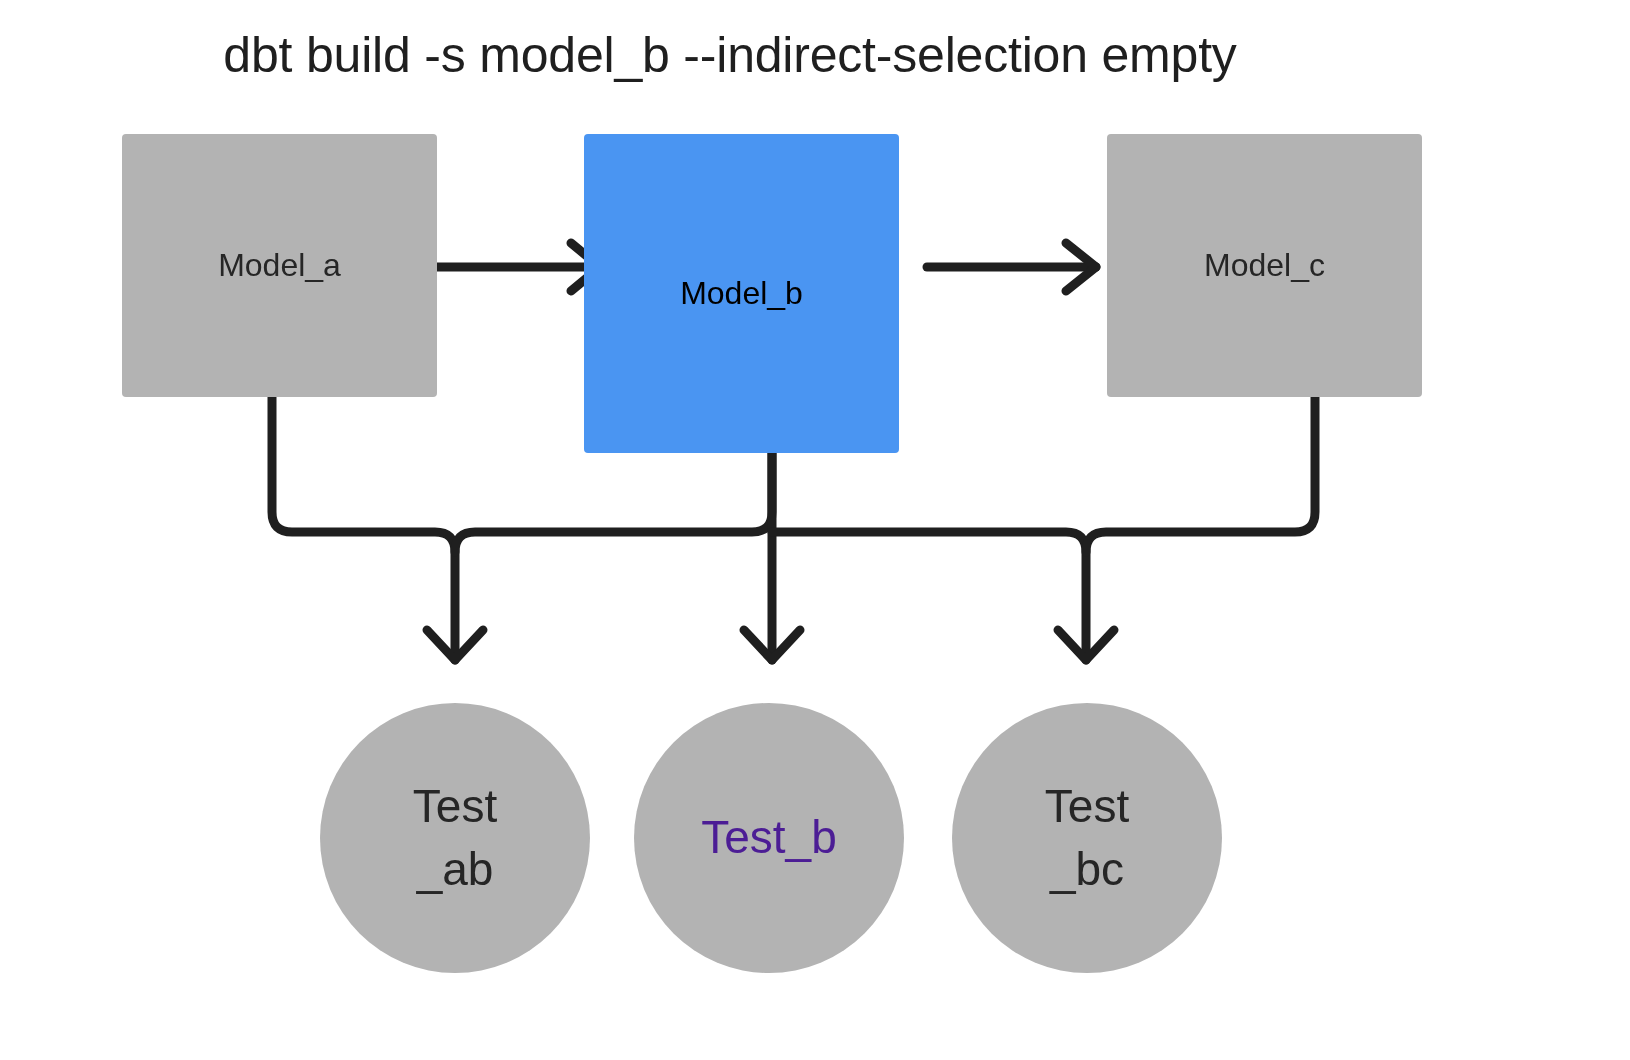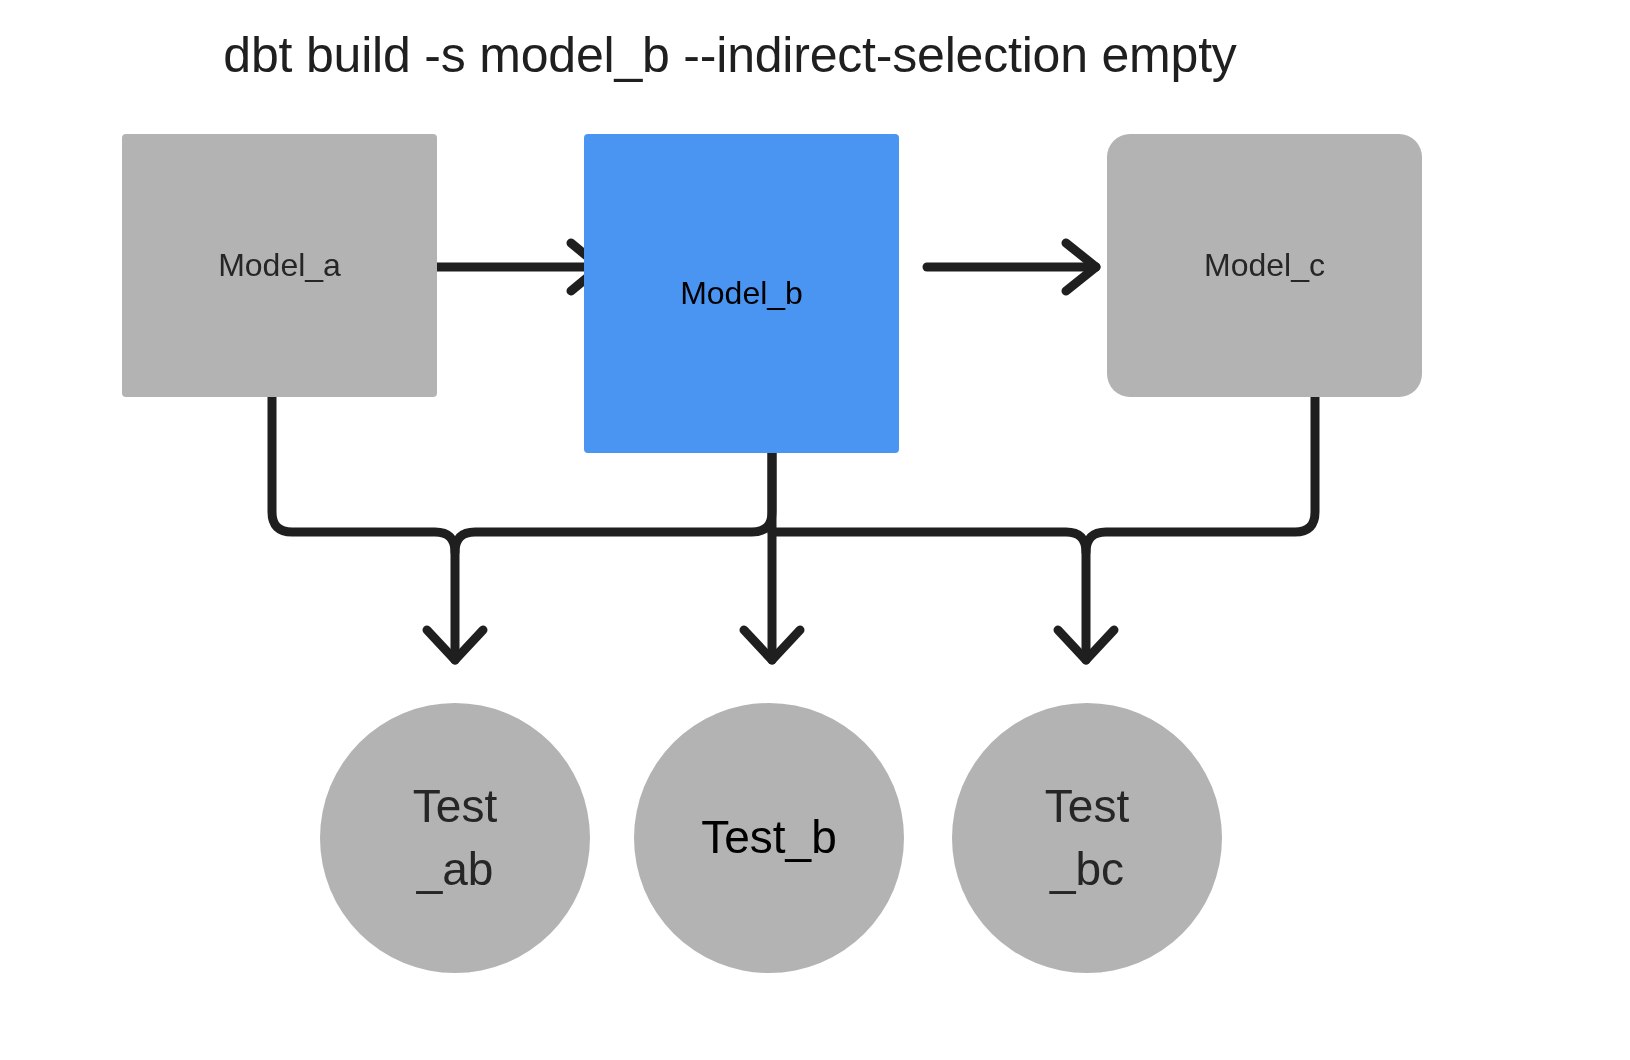--- a/index.html
+++ b/index.html
@@ -107,30 +107,30 @@
   </svg>
 
   <div class="node box" style="left:122px; top:134px; width:315px; height:263px; background:#b3b3b3; color:#262626;">
     <span>Model_a</span>
   </div>
 
   <div class="node box" style="left:584px; top:134px; width:315px; height:319px; background:#4a95f2; color:#000000;">
     <span>Model_b</span>
   </div>
 
-  <div class="node box" style="left:1107px; top:134px; width:315px; height:263px; background:#b3b3b3; color:#262626;border-radius:23px;">
+  <div class="node box" style="left:1107px; top:134px; width:315px; height:263px; background:#b3b3b3; color:#262626;">
     <span>Model_c</span>
   </div>
 
   <div class="node circle" style="left:320px; top:703px; width:270px; height:270px; background:#b3b3b3; color:#262626;">
     <span>Test
 _ab</span>
   </div>
 
-  <div class="node circle" style="left:634px; top:703px; width:270px; height:270px; background:#b3b3b3; color:#000000;">
+  <div class="node circle" style="left:634px; top:703px; width:270px; height:270px; background:#b3b3b3; color:#4c1d95;">
     <span>Test_b</span>
   </div>
 
   <div class="node circle" style="left:952px; top:703px; width:270px; height:270px; background:#b3b3b3; color:#262626;">
     <span>Test
 _bc</span>
   </div>
 
 </div>
 

